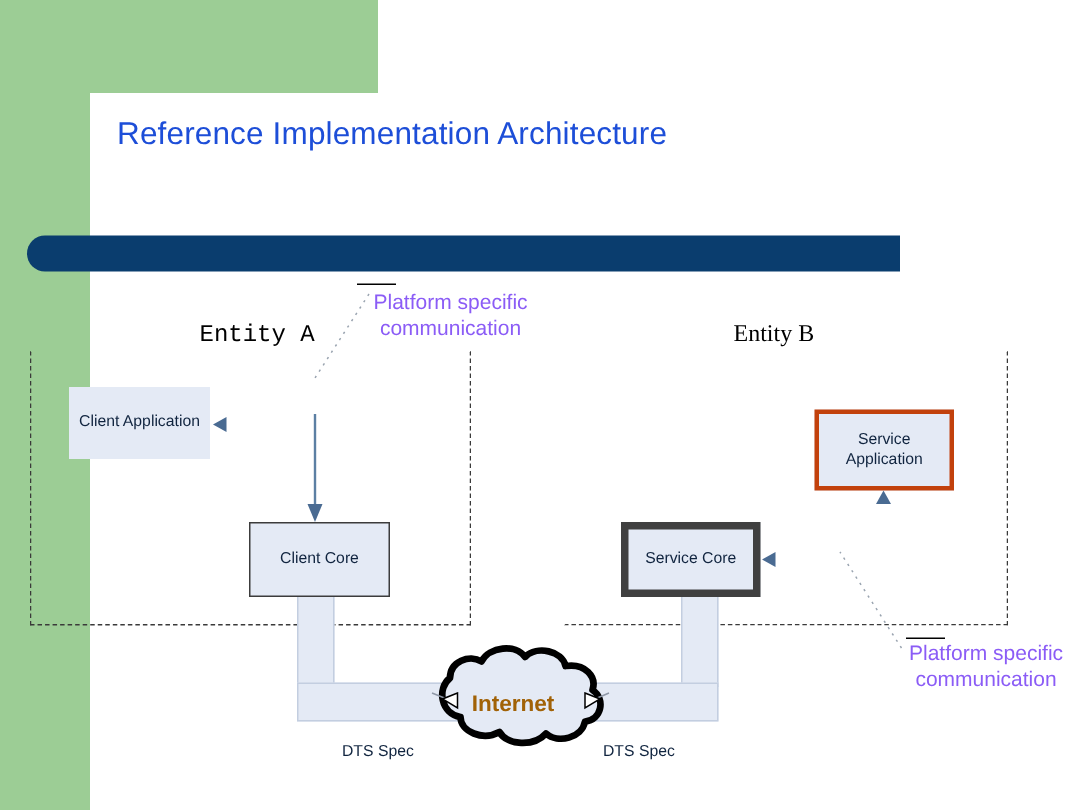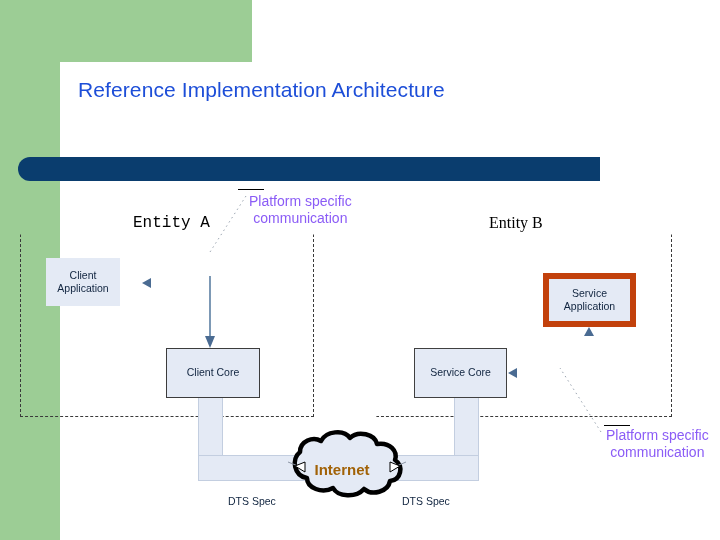--- a/index.html
+++ b/index.html
@@ -111,35 +111,35 @@
     box-sizing: border-box;
     display: flex;
     align-items: center;
     justify-content: center;
     text-align: center;
     font-size: 10.5px;
     color: #10243f;
     line-height: 1.25;
   }
   .node.client-app {
-    left: 46px; top: 258px; width: 74px; height: 48px;
+    left: 46px; top: 258px; width: 94px; height: 48px;
     border: 1px solid #e4eaf5;
   }
   .node.client-core {
     left: 166px; top: 348px; width: 94px; height: 50px;
     border: 1px solid #3c3c3c;
     align-items: center;
   }
   .node.service-core {
     left: 414px; top: 348px; width: 93px; height: 50px;
-    border: 1px solid #404040;
+    border: 5px solid #404040;
   }
   .node.service-app {
     left: 543px; top: 273px; width: 93px; height: 54px;
-    border: 6px solid #c2410c;
+    border: 3px solid #c2410c;
   }
 
   
   .pipe {
     position: absolute;
     background: #e4eaf5;
     border: 1px solid #c3cee0;
     box-sizing: border-box;
   }
   .pipe.left-stem  { left: 198px; top: 396px; width: 25px; height: 62px; border-top: none; }

